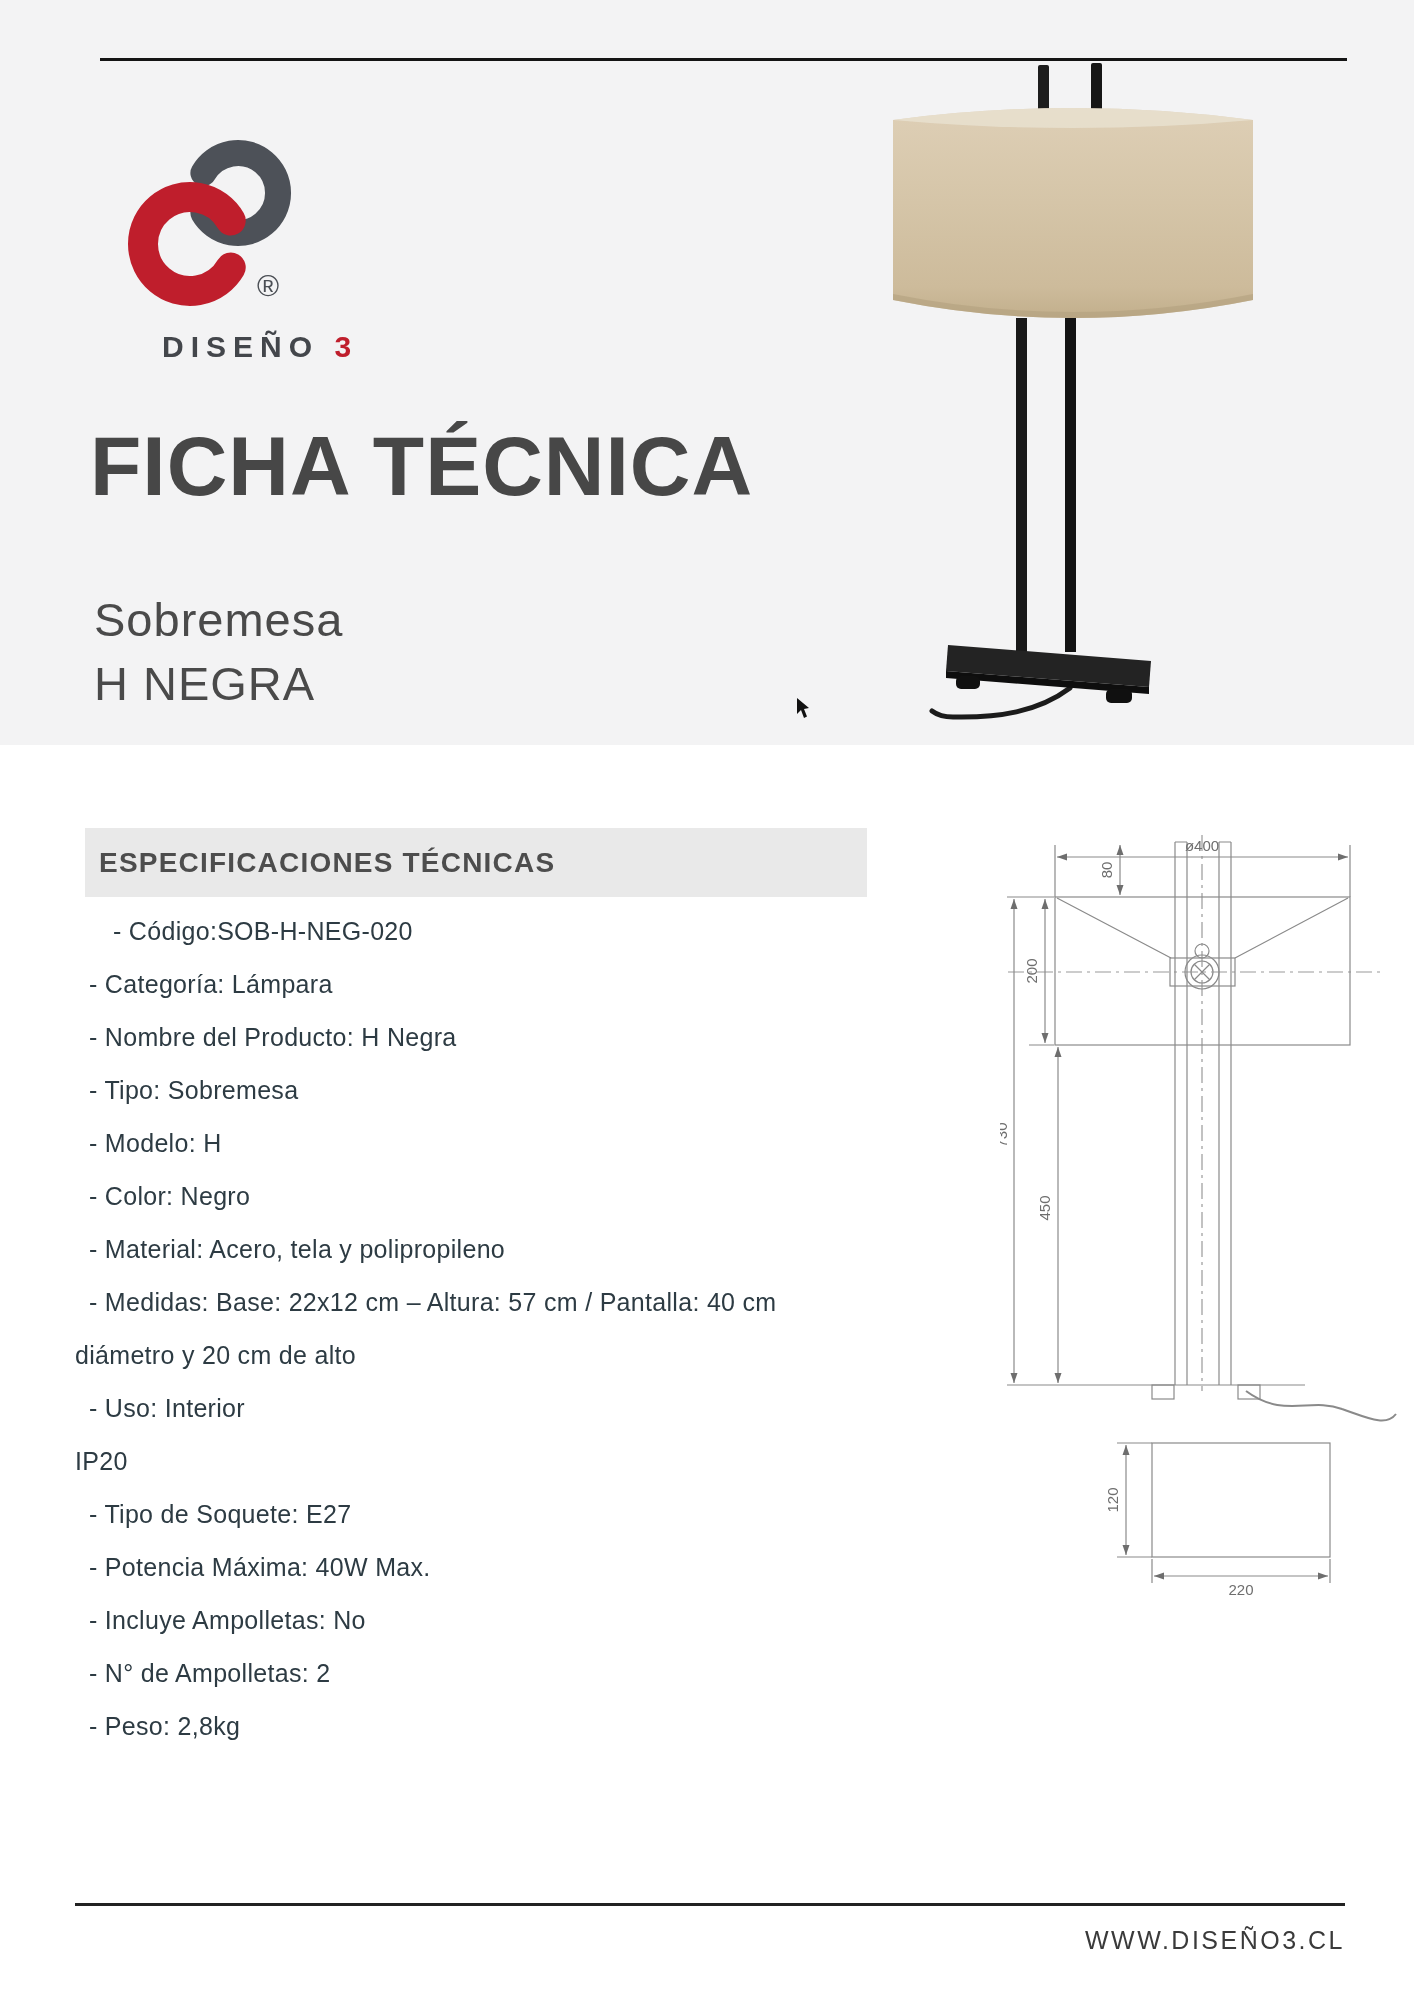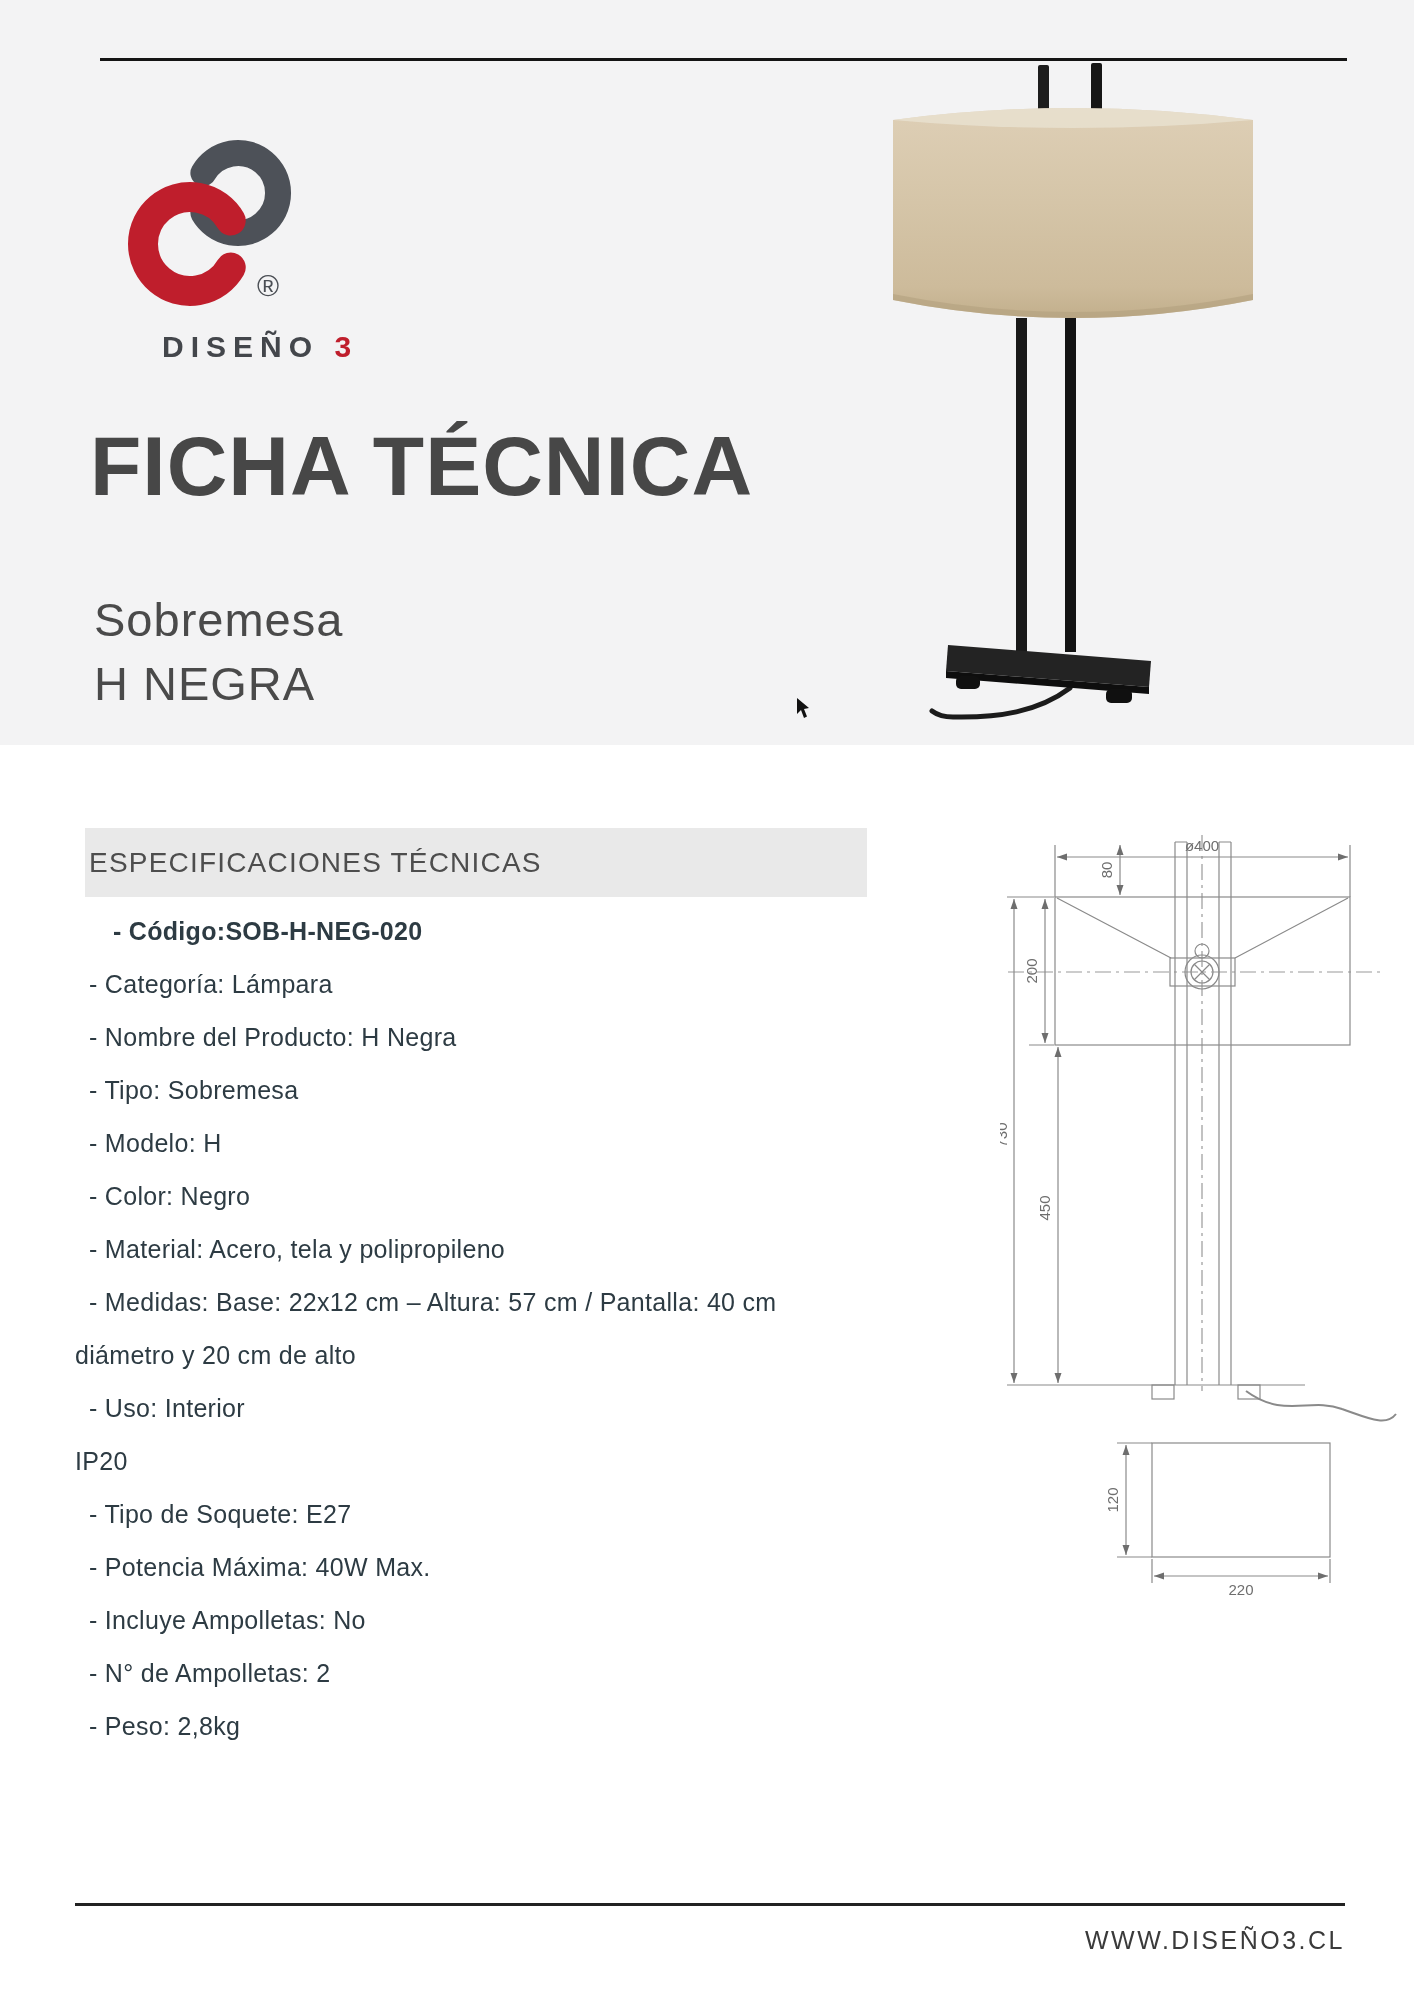--- a/index.html
+++ b/index.html
@@ -12,25 +12,25 @@
   .brand-line{position:absolute;left:138px;top:330px;font-size:30px;letter-spacing:7px;
         color:#43464b;font-weight:600;white-space:nowrap;margin-left:24px;}
   .brand-line .num{color:#bf1e2c;}
   .page-title{position:absolute;left:90px;top:424px;font-size:84px;font-weight:700;
         color:#474747;letter-spacing:1px;line-height:1;white-space:nowrap;}
   .subtitle{position:absolute;left:94px;top:588px;font-size:47px;font-weight:400;
         color:#4a4a4a;line-height:64px;letter-spacing:1px;}
   .lamp-photo{position:absolute;left:880px;top:60px;}
   .cursor{position:absolute;left:795px;top:697px;}
   .spec-bar{position:absolute;left:85px;top:828px;width:782px;height:69px;background:#e9e9e9;}
-  .spec-bar span{display:block;padding-left:4px;line-height:70px;font-size:28px;font-weight:400;
+  .spec-bar span{display:block;padding-left:14px;line-height:70px;font-size:28px;font-weight:700;
         letter-spacing:1.2px;color:#4d4d4d;white-space:nowrap;}
   .spec-list{position:absolute;left:75px;top:905px;width:950px;font-size:25px;color:#2d3b43;}
   .spec-line{height:53px;line-height:53px;padding-left:14px;white-space:nowrap;letter-spacing:0.3px;}
-  .spec-line.first{padding-left:38px;font-weight:bold;}
+  .spec-line.first{padding-left:38px;}
   .spec-line.cont{padding-left:0;}
   .drawing{position:absolute;left:1000px;top:835px;}
   .dimtxt{font-size:15px;fill:#6e6e6e;font-family:"Liberation Sans", sans-serif;}
   .footer-rule{position:absolute;left:75px;top:1903px;width:1270px;height:3px;background:#222;}
   .footer-site{position:absolute;left:845px;top:1926px;width:500px;text-align:right;font-size:25px;
         letter-spacing:2.5px;color:#3a3a3a;white-space:nowrap;}
 </style>
 </head>
 <body>
 

